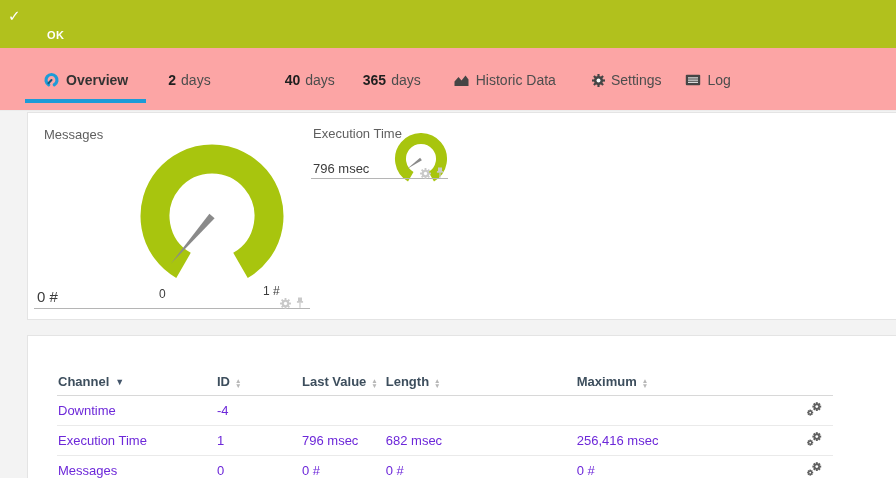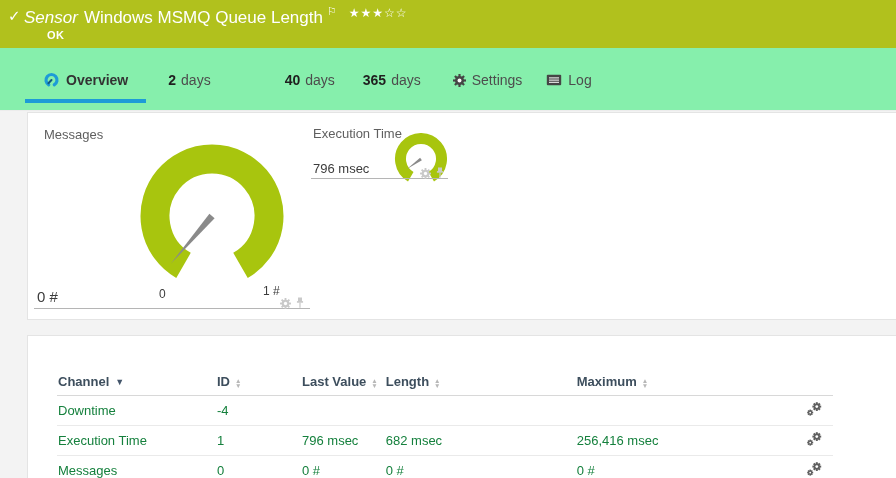--- a/index.html
+++ b/index.html
@@ -11,21 +11,21 @@
   }
   
   .greenbar{position:absolute;top:0;left:0;right:0;height:48px;background:#b1c11d;color:#fff}
   .greenbar .check{position:absolute;left:8px;top:7px;font-size:15px;font-weight:bold}
   .titleline{position:absolute;left:24px;top:5px;font-size:17px;white-space:nowrap}
   .titleline .kind{font-style:italic;margin-right:6px}
   .flag{font-size:11px;vertical-align:8px;margin-left:4px}
   .stars{font-size:12px;letter-spacing:1px;vertical-align:6px;margin-left:12px}
   .okline{position:absolute;left:47px;top:29px;font-size:11px;font-weight:bold;letter-spacing:.4px}
   
-  .tabstrip{position:absolute;top:48px;left:0;right:0;height:62px;background:#86efac;
+  .tabstrip{position:absolute;top:48px;left:0;right:0;height:62px;background:#fca5a5;
     border-bottom:1px solid #ececec;display:flex;align-items:stretch;white-space:nowrap}
   .tab{position:relative;display:flex;align-items:center;gap:6px;padding:2px 18px 0 18px;
     font-size:14px;color:#4d4d4d;cursor:pointer}
   .tab .ticon{display:inline-flex;align-items:center}
   .tab.active .tlabel{color:#333;font-weight:bold}
   .tab.active::after{content:"";position:absolute;left:0;right:0;bottom:7px;height:4px;background:#1d9bd7}
   .tnum{color:#1f1f1f;font-weight:bold;margin-right:-1px}
   .t-pad14{padding-left:14px;padding-right:14px}
   .t-pad12{padding-left:12px;padding-right:12px}
   .m25{margin-left:25px}.m6{margin-left:6px}.m8{margin-left:8px}
@@ -38,39 +38,36 @@
   .gvalue{position:absolute;font-size:13px;color:#3c3c3c}
   .gvalue.big{font-size:15px}
   .scalelabel{position:absolute;font-size:12px;color:#3c3c3c}
   .underline{position:absolute;height:1px;background:#b5b5b5}
   .gsvg{position:absolute}
   .minicons{position:absolute;display:flex;gap:4px;align-items:flex-end;cursor:pointer}
   
   table{border-collapse:collapse;margin:32px 0 0 29px;table-layout:fixed;font-size:13px}
   th{font-weight:bold;color:#3d4e5d;text-align:left;height:25px;
      border-bottom:1px solid #d8d8d8;cursor:pointer;white-space:nowrap}
-  td{color:#15803d;height:27px;border-bottom:1px solid #eaeaea;white-space:nowrap}
+  td{color:#6d28d9;height:27px;border-bottom:1px solid #eaeaea;white-space:nowrap}
   .al{text-align:left}
   .ar{text-align:left;padding-right:7px}
   th.ar{padding-right:7px}
   .gearcol{text-align:left;padding-left:74px}
   .caret{font-size:9px;color:#44566b;margin-left:6px;vertical-align:1px}
   .sort{display:inline-flex;flex-direction:column;margin-left:5px;vertical-align:middle;
         color:#b8b8b8;font-size:6.5px;line-height:5px}
   .sort i{font-style:normal}
   .gearbtn{display:inline-block;cursor:pointer}
 </style>
 </head>
 <body>
 
 <header class="greenbar">
   <span class="check">✓</span>
-  <div class="titleline">
-    <span class="kind">Sensor</span><span>Windows MSMQ Queue Length</span><span class="flag">⚐</span><span class="stars">★★★☆☆</span>
-  </div>
   <div class="okline">OK</div>
 </header>
 
 <nav class="tabstrip">
   <div class="tab active m25">
     <span class="ticon">
       <svg width="17" height="16" viewBox="0 0 17 16">
         <path d="M5.75 12.76 A5.5 5.5 0 1 1 11.25 12.76" fill="none" stroke="#1d9bd7" stroke-width="3.2" stroke-linecap="round"></path>
         <line x1="8.5" y1="8" x2="5.4" y2="11.2" stroke="#10587f" stroke-width="2" stroke-linecap="round"></line>
       </svg>
@@ -81,20 +78,28 @@
     <b class="tnum">2</b>
     <span class="tlabel">days</span>
   </div>
   <div class="tab t-pad14 m46">
     <b class="tnum">40</b>
     <span class="tlabel">days</span>
   </div>
   <div class="tab t-pad14 m0">
     <b class="tnum">365</b>
     <span class="tlabel">days</span>
+  </div>
+  <div class="tab m0">
+    <span class="ticon">
+      <svg width="17" height="13" viewBox="0 0 17 13">
+        <path d="M1.5 12 V7.5 L5.5 3 L8.5 6.5 L12.5 1.5 L15.5 5.5 V12 Z" fill="#454545"></path>
+      </svg>
+    </span>
+    <span class="tlabel">Historic Data</span>
   </div>
   <div class="tab t-pad12 m6">
     <span class="ticon">
       <svg width="13" height="13" viewBox="0 0 12 12">
         <g fill="#454545">
           <rect x="5" y="0" width="2" height="12"></rect>
           <rect x="0" y="5" width="12" height="2"></rect>
           <rect x="5" y="0" width="2" height="12" transform="rotate(45 6 6)"></rect>
           <rect x="0" y="5" width="12" height="2" transform="rotate(45 6 6)"></rect>
           <circle cx="6" cy="6" r="4.2"></circle>

